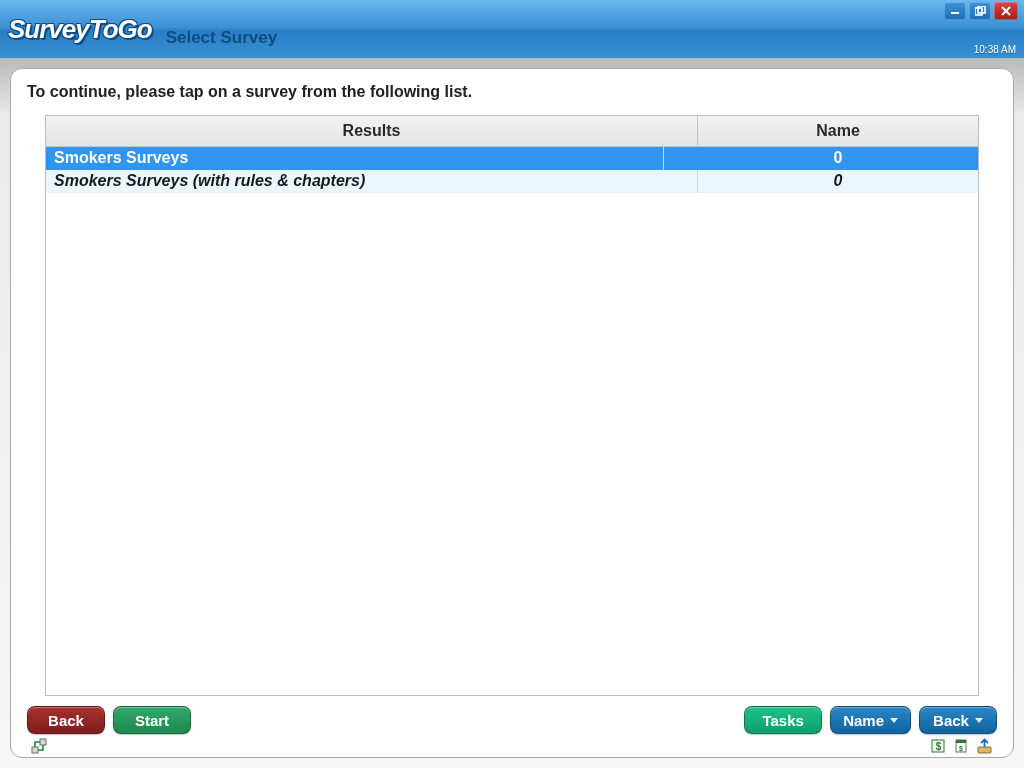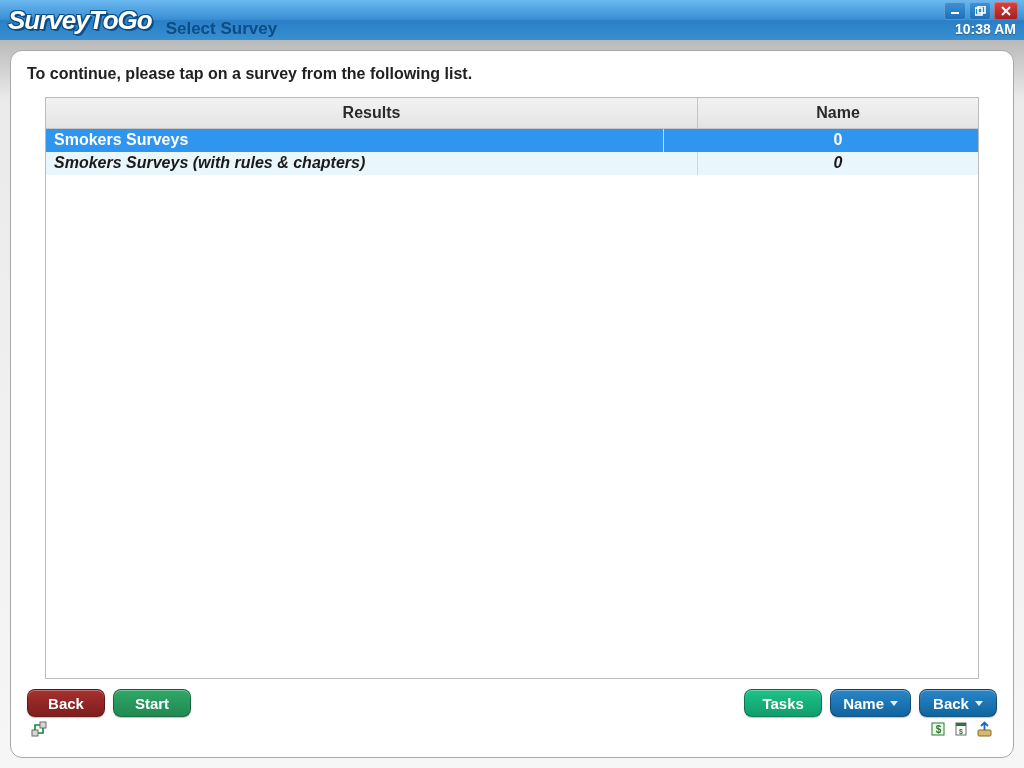--- a/index.html
+++ b/index.html
@@ -3,21 +3,21 @@
 <meta charset="utf-8">
 <style>
   * { box-sizing: border-box; margin: 0; padding: 0; }
   html, body { width: 1024px; height: 768px; overflow: hidden; font-family: Verdana, Geneva, sans-serif; }
   body {
     display: flex; flex-direction: column;
     background: #e8e8e8;
   }
   
   .titlebar {
-    height: 40px;
+    height: 58px;
     background: linear-gradient(to bottom, #6bb8f0 0%, #3a8fd4 48%, #2a7ec6 52%, #3790d0 100%);
     display: flex; align-items: center;
     padding: 0 6px 0 8px;
     position: relative;
   }
   .logo {
     font-family: "Arial Black", Arial, sans-serif;
     font-size: 26px; font-weight: 900; font-style: italic;
     color: #fff; letter-spacing: -1px;
     text-shadow: 1px 1px 0 #0d4e86, 2px 2px 0 #0d4e86, -1px -1px 0 #0d4e86, 1px -1px 0 #0d4e86, -1px 1px 0 #0d4e86;
@@ -37,36 +37,36 @@
     border-radius: 3px;
     display: flex; align-items: center; justify-content: center;
     font-size: 11px; color: #fff; font-weight: bold;
     box-shadow: inset 0 0 0 1px rgba(255,255,255,.25);
     cursor: pointer;
   }
   .win-btn.min, .win-btn.max { background: linear-gradient(#3d93d8,#1e6db5); }
   .win-btn.close { background: linear-gradient(#d84545,#a11d1d); width: 24px; }
   .clock {
     position: absolute; right: 8px; bottom: 3px;
-    color: #fff; font-weight: bold; font-size: 14px;
+    color: #fff; font-weight: normal; font-size: 10px;
     text-shadow: 0 1px 1px rgba(0,0,0,.3);
   }
   
   .workarea {
     flex: 1;
     background: linear-gradient(to bottom, #b9b9b9 0%, #eaeaea 8%, #f6f6f6 100%);
     padding: 10px;
     display: flex; flex-direction: column;
   }
   .panel {
     background: #fff;
     border: 1px solid #a8a8a8;
     border-radius: 12px;
     flex: 1;
-    padding: 14px 16px 19px 16px;
+    padding: 14px 16px 2px 16px;
     display: flex; flex-direction: column;
   }
   .instruction {
     font-size: 16px; font-weight: bold; color: #212121;
     margin-bottom: 14px;
   }
   .grid-wrap {
     margin: 0 18px;
     flex: 1;
     border: 1px solid #bcbcbc;

